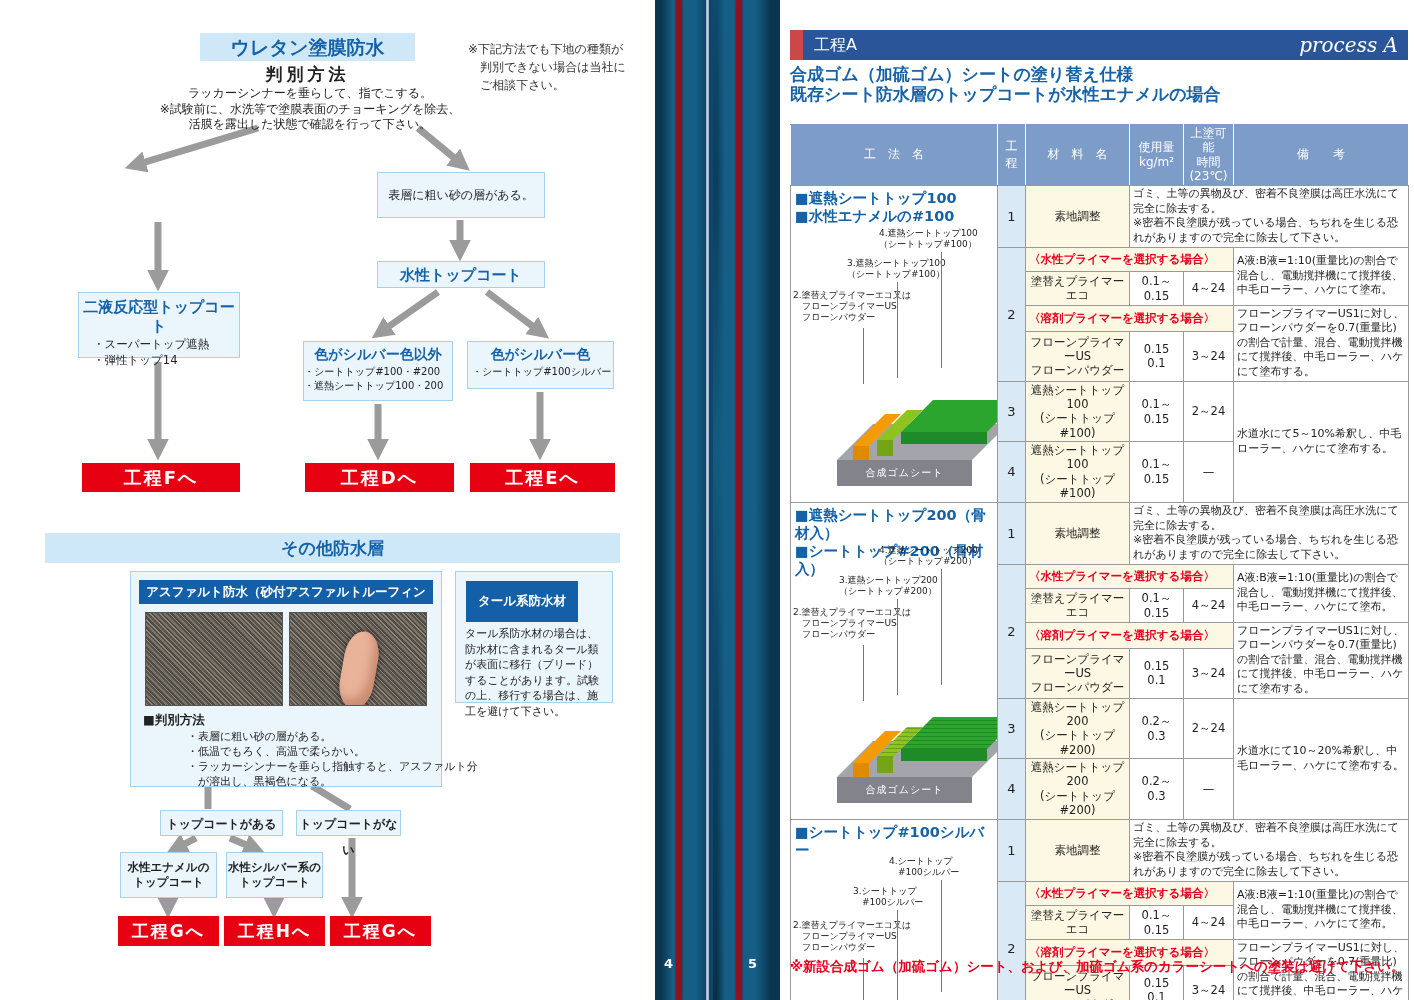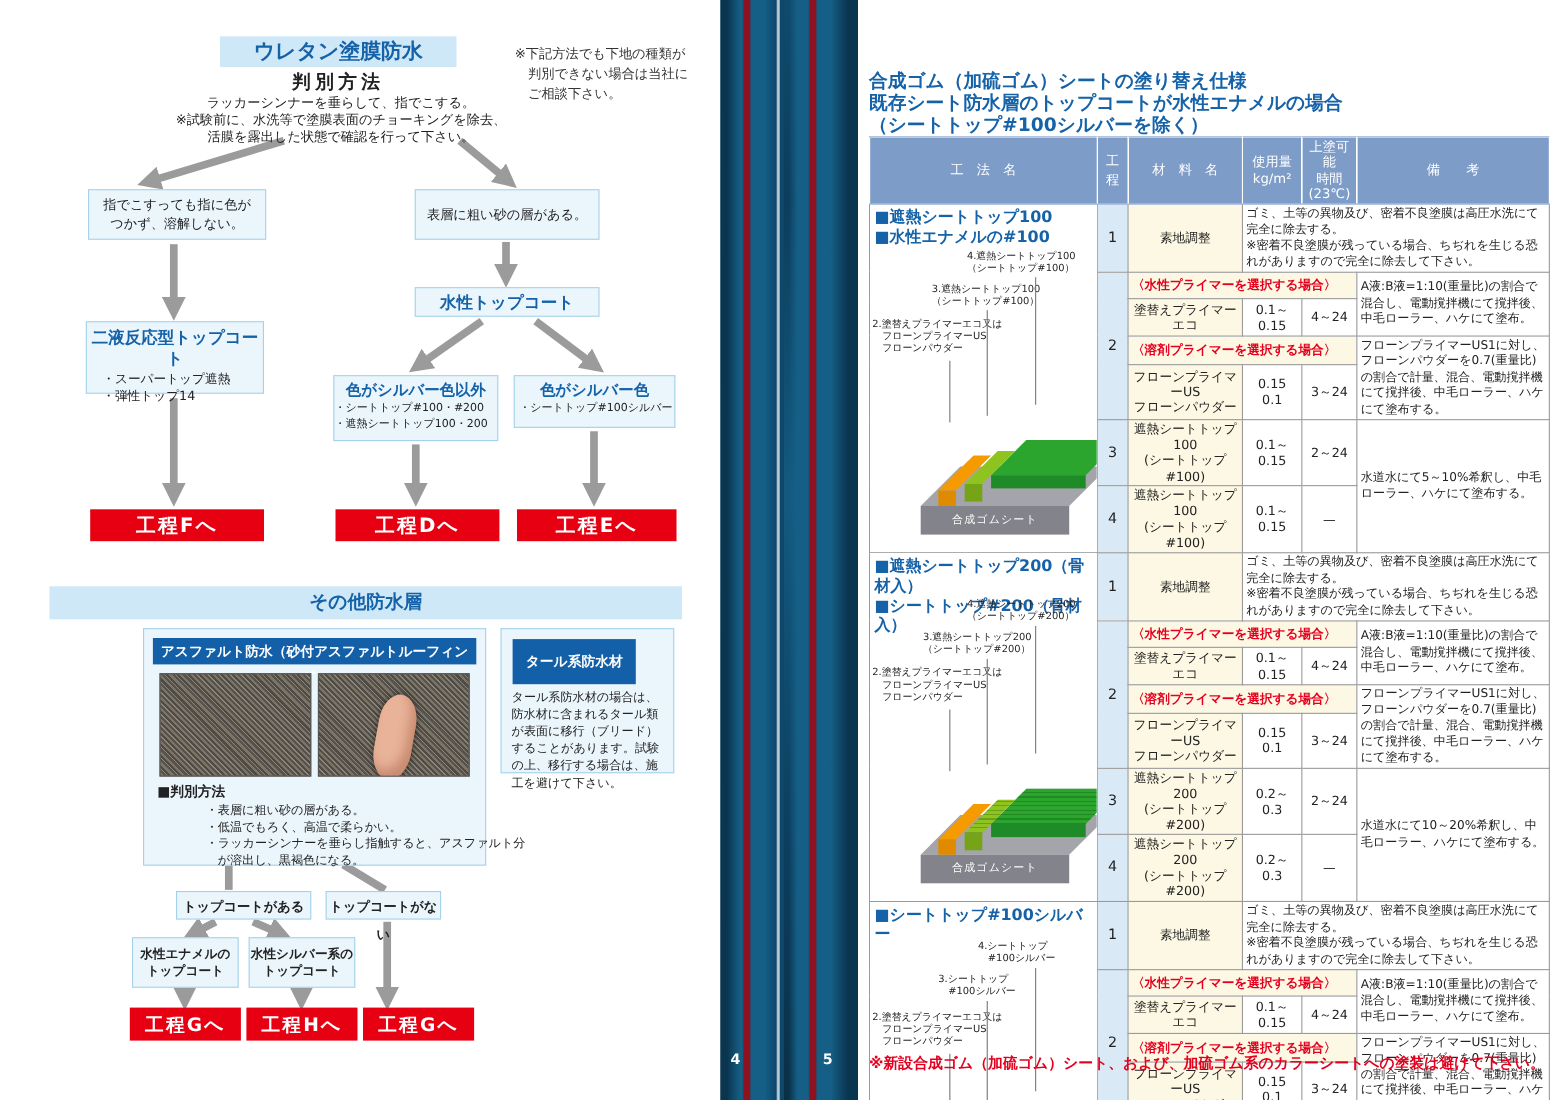--- a/index.html
+++ b/index.html
@@ -110,22 +110,20 @@
   <div class="lp-abs center-text" style="left:200px;top:63px;width:215px;font-size:17px;font-weight:bold;letter-spacing:4px;">判別方法</div>
 
   <div class="lp-abs center-text pre" style="left:115px;top:86px;width:390px;font-size:12px;line-height:1.3;">ラッカーシンナーを垂らして、指でこする。
 ※試験前に、水洗等で塗膜表面のチョーキングを除去、
 活膜を露出した状態で確認を行って下さい。</div>
 
   <div class="lp-abs note pre" style="left:468px;top:40px;width:165px;">※下記方法でも下地の種類が
 　判別できない場合は当社に
 　ご相談下さい。</div>
 
-  <div class="lp-abs bluebox pre" style="left:80px;top:172px;width:162px;height:46px;font-size:12px;display:flex;align-items:center;justify-content:center;">指でこすっても指に色が
-つかず、溶解しない。</div>
 
   <div class="lp-abs bluebox" style="left:377px;top:172px;width:168px;height:46px;font-size:12px;display:flex;align-items:center;justify-content:center;">表層に粗い砂の層がある。</div>
 
   <div class="lp-abs bluebox" style="left:78px;top:292px;width:162px;height:66px;padding-top:5px;">
     <div class="bb-title" style="font-size:15px;">二液反応型トップコート</div>
     <ul style="font-size:11.5px;line-height:1.35;">
       <li>・スーパートップ遮熱</li>
       <li>・弾性トップ14</li>
     </ul>
   </div>
@@ -189,25 +187,29 @@
 <div class="center-strip">
   <div class="redstripe" style="left:21px;"></div>
   <div class="redstripe" style="left:81px;"></div>
   <div class="gutter"></div>
   <div class="pageno" style="left:9px;top:956px;">4</div>
   <div class="pageno" style="left:93px;top:956px;">5</div>
 </div>
 
 <div class="right-page">
 
+  <div class="rp-bar">
+    <div class="accent"></div>
+    <div class="jp">工程A</div>
+    <div class="en">process A</div>
+  </div>
 
   <div class="rp-title">
     <div>合成ゴム（加硫ゴム）シートの塗り替え仕様</div>
     <div>既存シート防水層のトップコートが水性エナメルの場合</div>
-    <div>（シートトップ#100シルバーを除く）</div>
   </div>
 
   <table class="spec">
     <colgroup>
       <col style="width:207px">
         <col style="width:28px">
         <col style="width:104px">
       <col style="width:54px">
         <col style="width:50px">
         <col style="width:175px">

